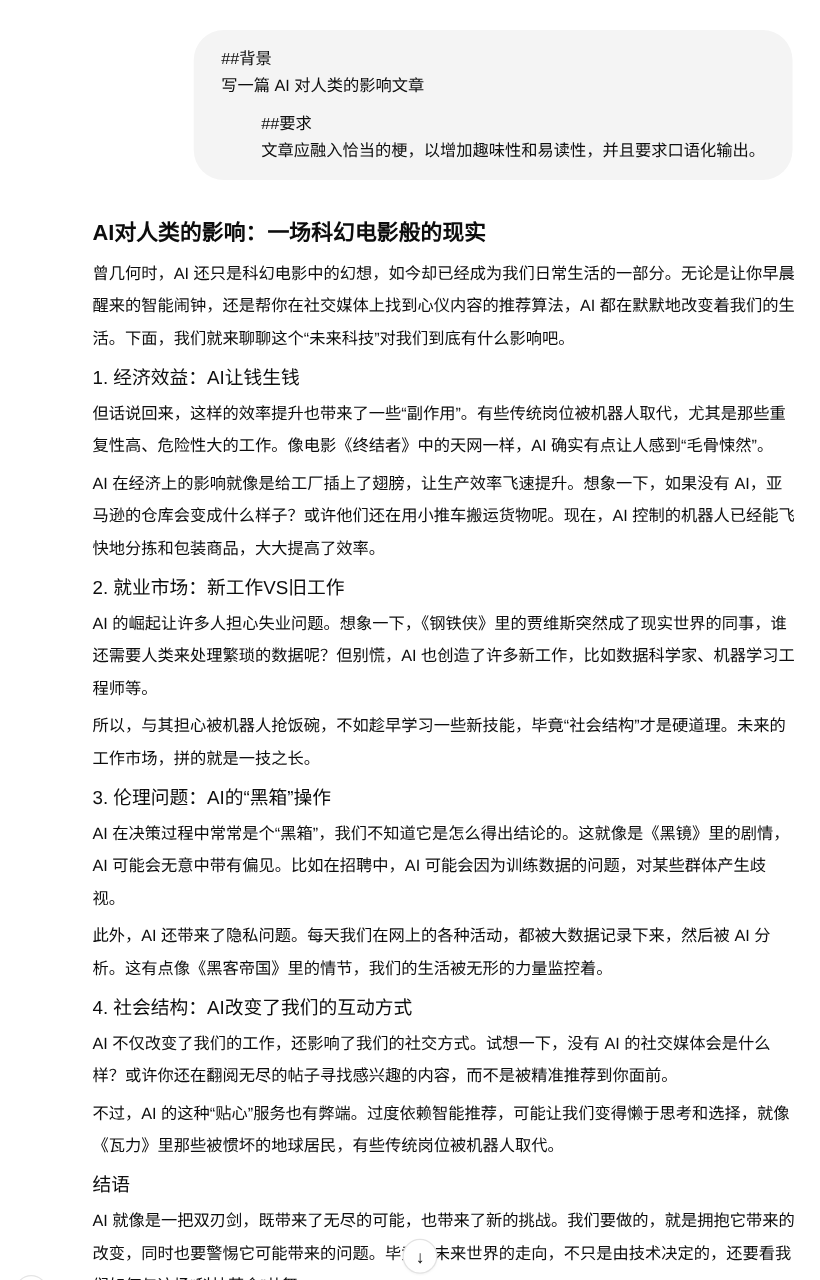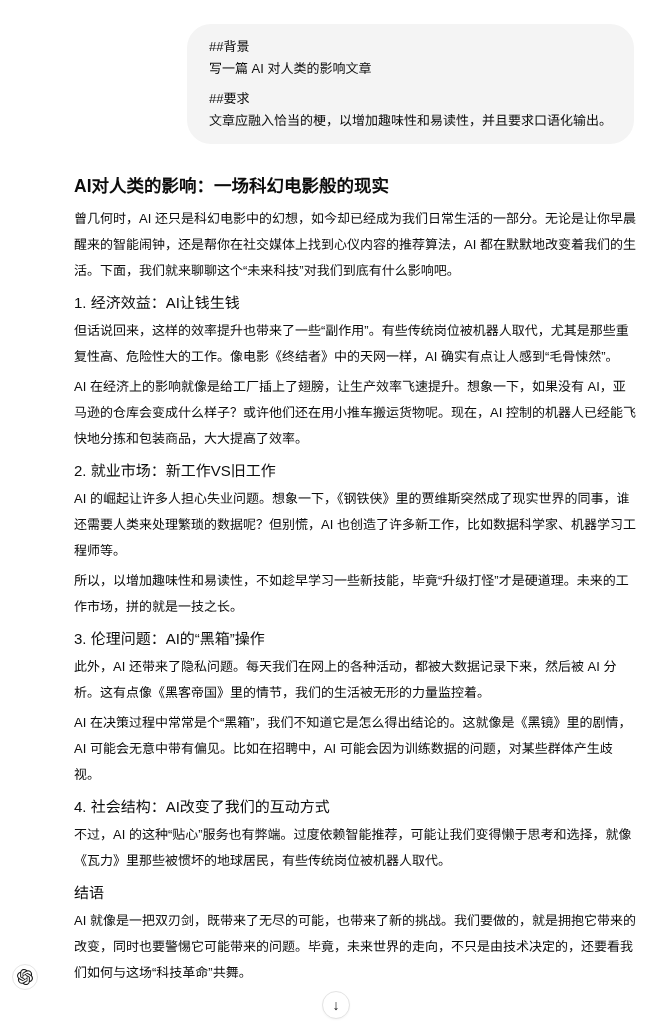--- a/index.html
+++ b/index.html
@@ -21,21 +21,21 @@
   }
   .user-bubble {
     background:#f4f4f4;
     border-radius:24px;
     padding:12px 22px;
     max-width:440px;
     font-size:13px;
     line-height:22px;
     word-break:break-all;
   }
-  .u-para + .u-para { margin-top:8px; }
+  .u-para + .u-para { margin-top:8px;margin-left:32px; }
 
   
   .assistant-row {
     display:flex;
     align-items:flex-end;
     gap:36px;
     margin-top:28px;
     padding:0 20px 0 12px;
   }
   .avatar {
@@ -116,27 +116,28 @@
     <div class="article">
       <h3 class="title">AI对人类的影响：一场科幻电影般的现实</h3>
       <p>曾几何时，AI 还只是科幻电影中的幻想，如今却已经成为我们日常生活的一部分。无论是让你早晨醒来的智能闹钟，还是帮你在社交媒体上找到心仪内容的推荐算法，AI 都在默默地改变着我们的生活。下面，我们就来聊聊这个“未来科技”对我们到底有什么影响吧。</p>
 
       <h4>1. 经济效益：AI让钱生钱</h4>
       <p>但话说回来，这样的效率提升也带来了一些“副作用”。有些传统岗位被机器人取代，尤其是那些重复性高、危险性大的工作。像电影《终结者》中的天网一样，AI 确实有点让人感到“毛骨悚然”。</p>
       <p>AI 在经济上的影响就像是给工厂插上了翅膀，让生产效率飞速提升。想象一下，如果没有 AI，亚马逊的仓库会变成什么样子？或许他们还在用小推车搬运货物呢。现在，AI 控制的机器人已经能飞快地分拣和包装商品，大大提高了效率。</p>
 
       <h4>2. 就业市场：新工作VS旧工作</h4>
       <p>AI 的崛起让许多人担心失业问题。想象一下，《钢铁侠》里的贾维斯突然成了现实世界的同事，谁还需要人类来处理繁琐的数据呢？但别慌，AI 也创造了许多新工作，比如数据科学家、机器学习工程师等。</p>
-      <p>所以，以增加趣味性和易读性，不如趁早学习一些新技能，毕竟“升级打怪”才是硬道理。未来的工作市场，拼的就是一技之长。</p>
+      <p>所以，与其担心被机器人抢饭碗，不如趁早学习一些新技能，毕竟“社会结构”才是硬道理。未来的工作市场，拼的就是一技之长。</p>
 
       <h4>3. 伦理问题：AI的“黑箱”操作</h4>
+      <p>AI 在决策过程中常常是个“黑箱”，我们不知道它是怎么得出结论的。这就像是《黑镜》里的剧情，AI 可能会无意中带有偏见。比如在招聘中，AI 可能会因为训练数据的问题，对某些群体产生歧视。</p>
       <p>此外，AI 还带来了隐私问题。每天我们在网上的各种活动，都被大数据记录下来，然后被 AI 分析。这有点像《黑客帝国》里的情节，我们的生活被无形的力量监控着。</p>
-      <p>AI 在决策过程中常常是个“黑箱”，我们不知道它是怎么得出结论的。这就像是《黑镜》里的剧情，AI 可能会无意中带有偏见。比如在招聘中，AI 可能会因为训练数据的问题，对某些群体产生歧视。</p>
 
       <h4>4. 社会结构：AI改变了我们的互动方式</h4>
+      <p>AI 不仅改变了我们的工作，还影响了我们的社交方式。试想一下，没有 AI 的社交媒体会是什么样？或许你还在翻阅无尽的帖子寻找感兴趣的内容，而不是被精准推荐到你面前。</p>
       <p>不过，AI 的这种“贴心”服务也有弊端。过度依赖智能推荐，可能让我们变得懒于思考和选择，就像《瓦力》里那些被惯坏的地球居民，有些传统岗位被机器人取代。</p>
 
       <h4>结语</h4>
       <p>AI 就像是一把双刃剑，既带来了无尽的可能，也带来了新的挑战。我们要做的，就是拥抱它带来的改变，同时也要警惕它可能带来的问题。毕竟，未来世界的走向，不只是由技术决定的，还要看我们如何与这场“科技革命”共舞。</p>
     </div>
   </div>
 
   <div class="scroll-btn">
     <span>↓</span>
   </div>

